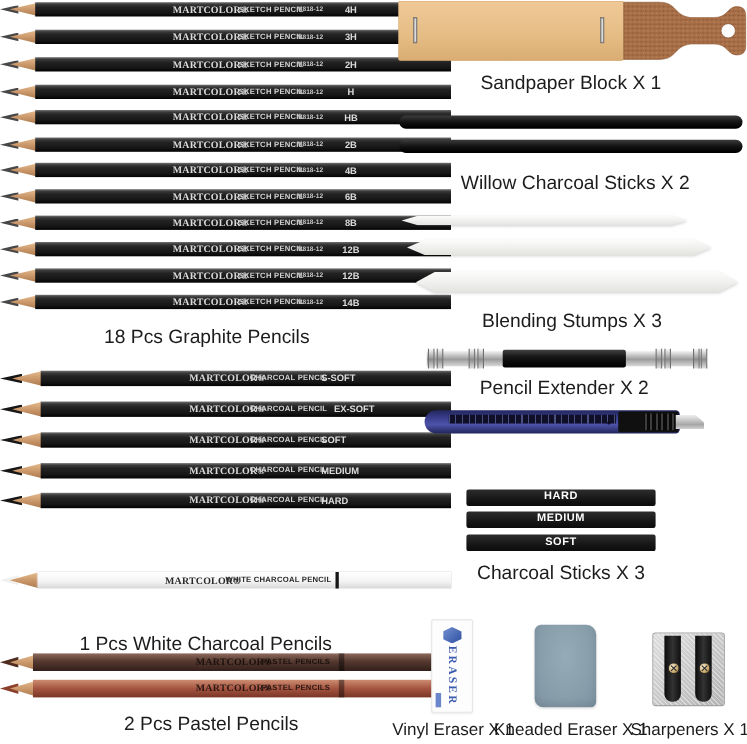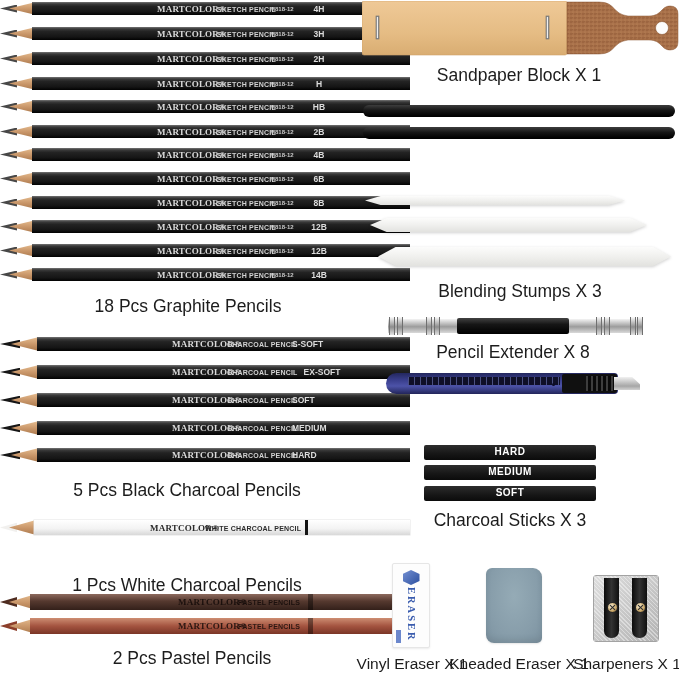--- a/index.html
+++ b/index.html
@@ -260,21 +260,20 @@
   </div>
   <div class="prow c" style="top:448px">
     <span class="lead"></span>
       <span class="wood"></span>
     <div class="pbody bg-blk">
       <span class="t brand" style="left:135px">MARTCOLOR®</span>
       <span class="t type" style="left:190px">CHARCOAL PENCIL</span>
       <span class="t grade" style="left:255px;text-align:left;width:60px">HARD</span>
     </div>
   </div>
-  <div class="cap" style="left:187px;top:480px">5 Pcs Black Charcoal Pencils</div>
 
   <div class="prow w" style="top:520px">
     <span class="lead"></span>
       <span class="wood"></span>
     <div class="pbody bg-wht">
       <span class="t brand" style="left:116px">MARTCOLOR®</span>
       <span class="t type" style="left:171px">WHITE CHARCOAL PENCIL</span>
       <span class="ringb" style="left:271px"></span>
     </div>
   </div>
@@ -323,20 +322,21 @@
       <rect x="184" y="15" width="3" height="23" fill="#8f8f8f" stroke="#6b6b6b" stroke-width="0.6"></rect>
       <rect x="184.9" y="16" width="1.1" height="21" fill="#efefef"></rect>
     </g>
     <path d="M205,1 L237,1 C254,1 250,13 266,15 L287,15 C300,15 299,5 308,5 Q316,5 316,13 L316,41 Q316,49 308,49 C299,49 300,39 287,39 L266,39 C250,41 254,53 237,53 L205,53 Z" fill="url(#spk)" stroke="#8a5530" stroke-width="0.5"></path>
     <circle cx="300" cy="27" r="6.5" fill="#fdfdfd" stroke="#8a5530" stroke-width="0.6"></circle>
   </svg>
   <div class="cap" style="left:519px;top:65px">Sandpaper Block X 1</div>
 
   <div class="willow" style="top:105px"></div>
   <div class="willow" style="top:127px"></div>
+  <div class="cap" style="left:523px;top:156px">Willow Charcoal Sticks X 2</div>
 
   <div class="stumpwrap" style="left:365px;top:196px;width:260px;height:9px">
       <div class="stump"></div>
     </div>
   <div class="stumpwrap" style="left:370px;top:218px;width:277px;height:14px">
       <div class="stump"></div>
     </div>
   <div class="stumpwrap" style="left:378px;top:247px;width:293px;height:19px">
       <div class="stump"></div>
     </div>
@@ -348,21 +348,21 @@
     <div class="ext-mid"></div>
     <span class="ring-m" style="left:1px"></span>
     <span class="ring-m" style="left:9px"></span>
     <span class="ring-m" style="left:38px"></span>
     <span class="ring-m" style="left:46px"></span>
     <span class="ring-m" style="left:208px"></span>
     <span class="ring-m" style="left:216px"></span>
     <span class="ring-m" style="left:242px"></span>
     <span class="ring-m" style="left:249px"></span>
   </div>
-  <div class="cap" style="left:513px;top:342px">Pencil Extender X 8</div>
+  <div class="cap" style="left:513px;top:342px">Pencil Extender X 2</div>
 
   <div class="knife">
     <div class="knife-body"></div>
     <div class="knife-track"></div>
     <div class="knife-dot"></div>
     <div class="knife-slider"></div>
     <div class="knife-blade"></div>
   </div>
 
   <div class="cstick" style="top:445px">

